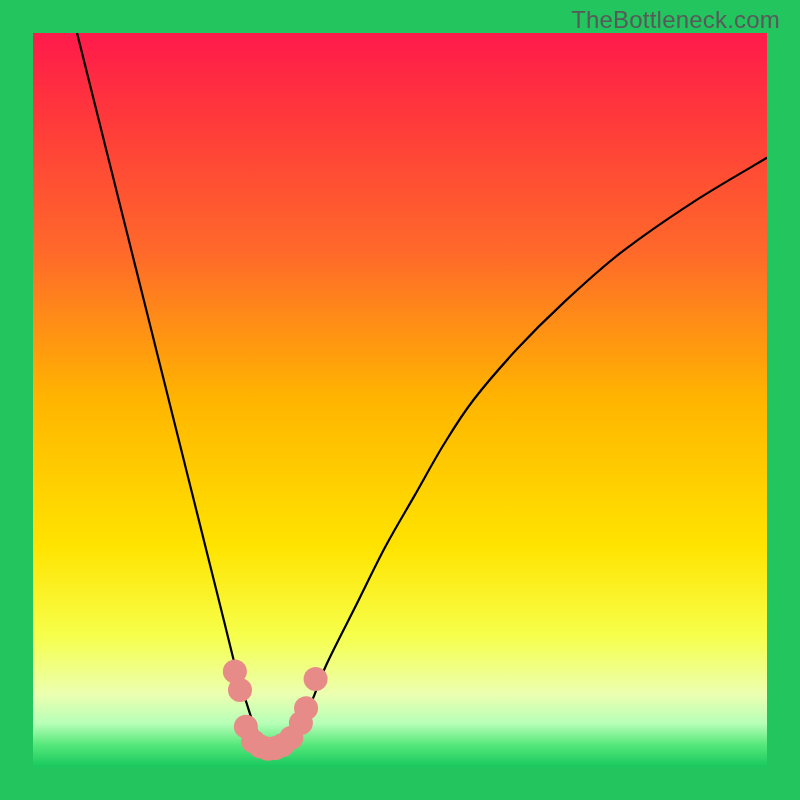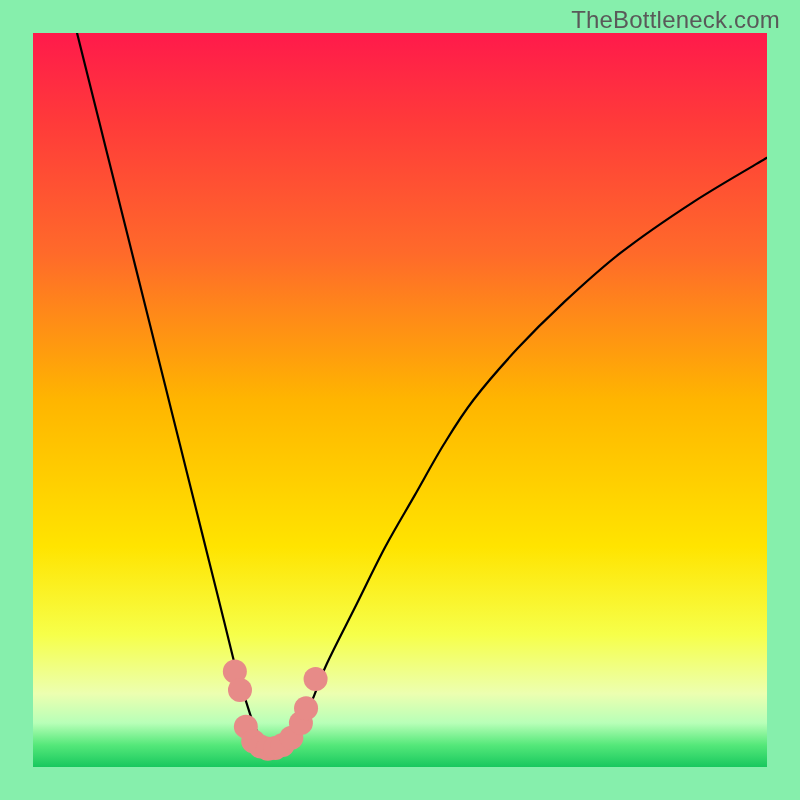--- a/index.html
+++ b/index.html
@@ -10,21 +10,21 @@
     background: #000;
     position: relative;
     font-family: Arial, Helvetica, sans-serif;
   }
   .outer {
     position: absolute;
     top: 0;
     left: 0;
     width: 800px;
     height: 800px;
-    background: #86efac;
+    background: #22c55e;
   }
   .plot-area {
     position: absolute;
     top: 33px;
     left: 33px;
     width: 734px;
     height: 734px;
     overflow: hidden;
   }
   .watermark {

